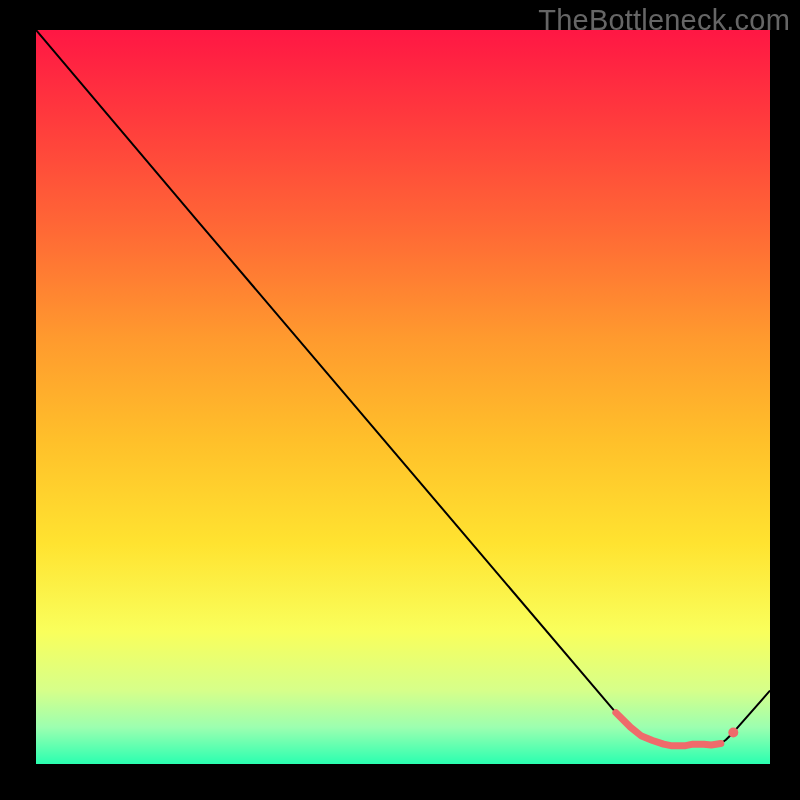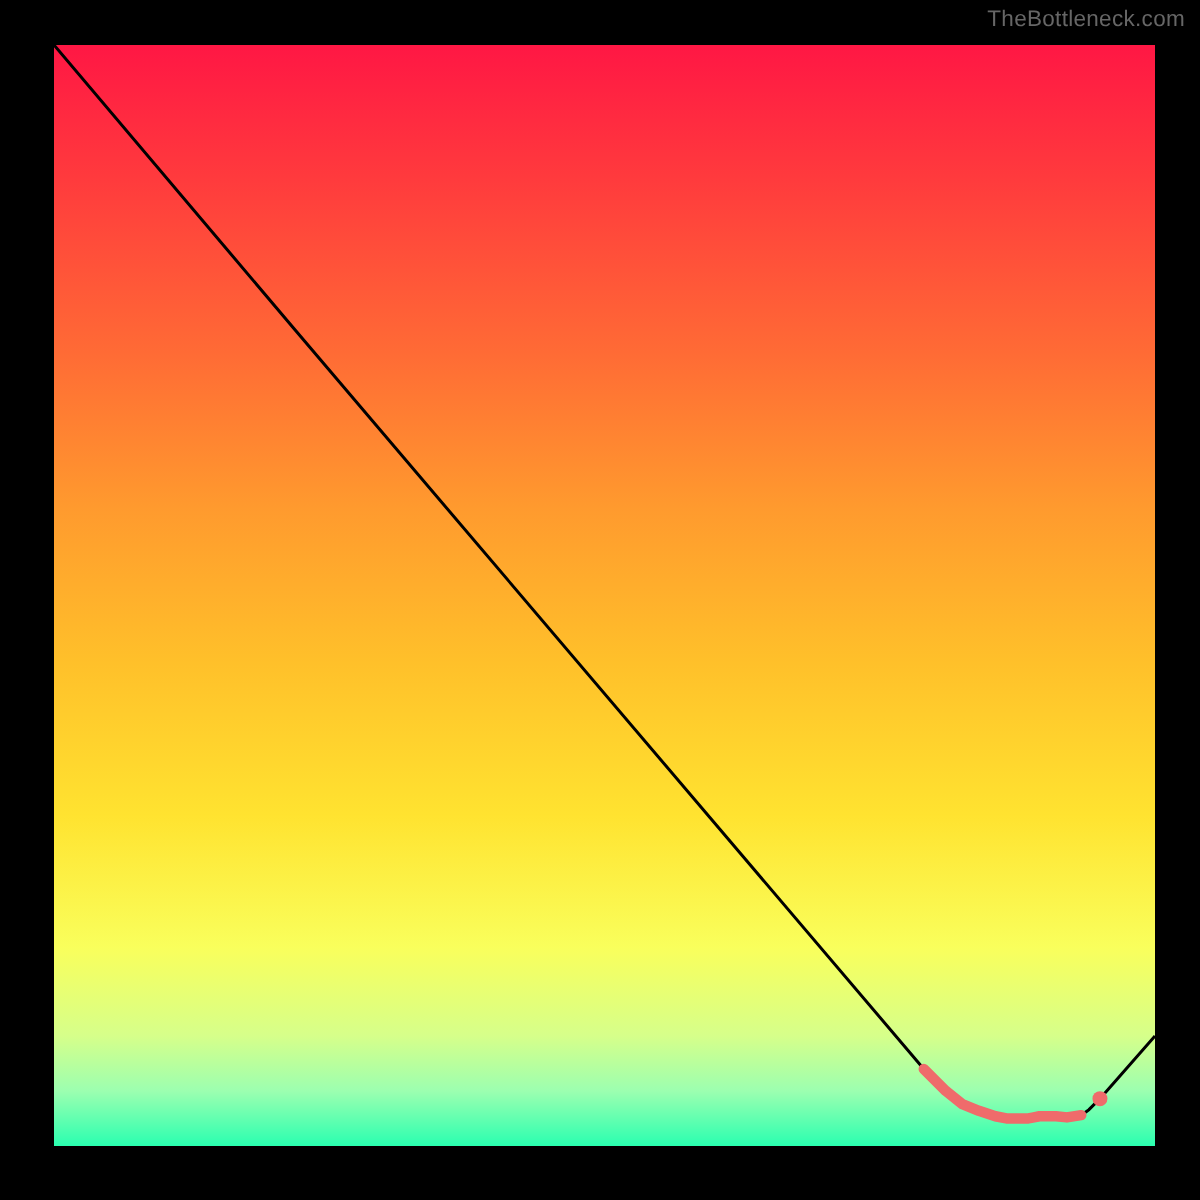--- a/index.html
+++ b/index.html
@@ -14,21 +14,21 @@
   .container {
     position: relative;
     width: 800px;
     height: 800px;
   }
   .attribution {
     position: absolute;
     top: 4px;
     right: 10px;
     color: #666;
-    font-size: 15px;
+    font-size: 29px;
     letter-spacing: 0.2px;
     font-weight: 400;
   }
   .plot-area {
     position: absolute;
     
     left: 36px;
     top: 30px;
     width: 734px;
     height: 734px;

